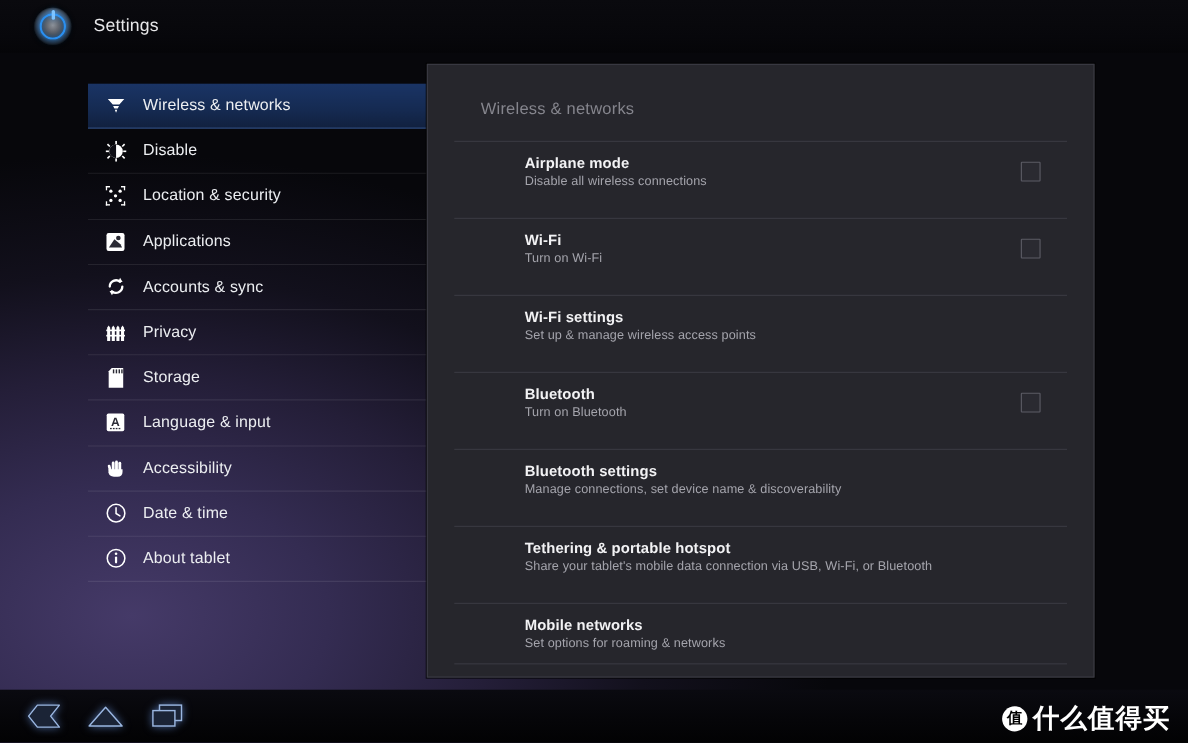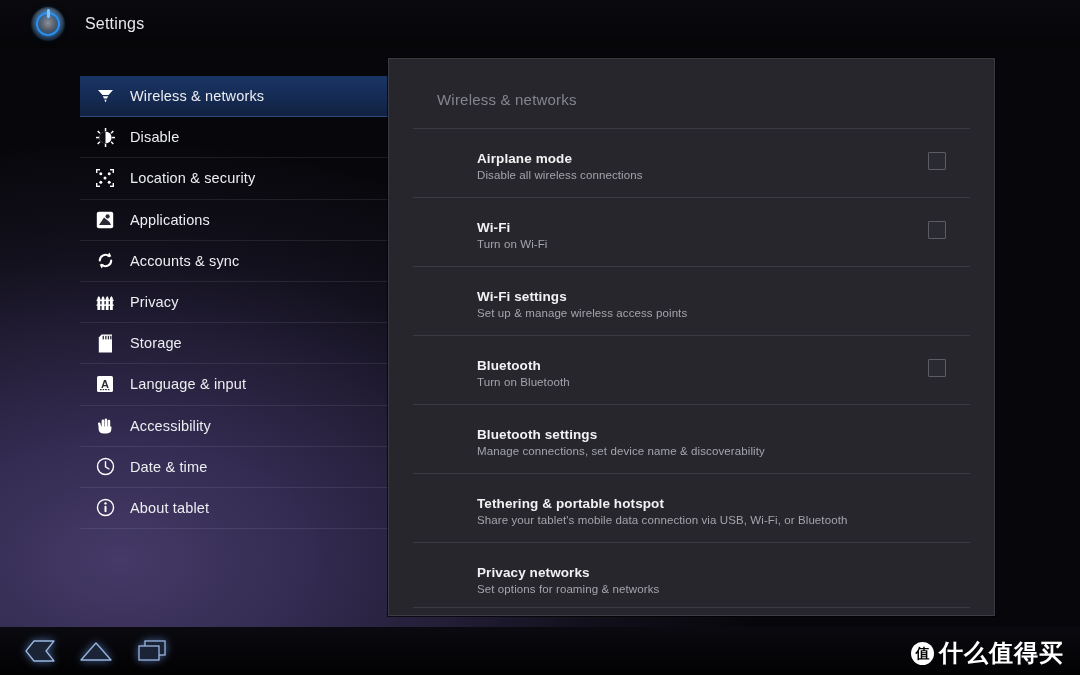--- a/index.html
+++ b/index.html
@@ -61,21 +61,21 @@
     position:absolute; left:388px; top:58px; width:607px; height:558px;
     background:#26262c; border:1px solid #3b3b44; z-index:4;
     box-shadow:0 0 0 1px rgba(0,0,0,.7);
   }
   #panel-header {
     font-size:15px; color:#85858d; padding:32px 0 0 48px; letter-spacing:.2px;
   }
   #rows { margin-top:20px; }
   .row {
     position:relative; border-top:1px solid #3a3a42;
-    margin:4px 24px; padding:22px 0 12px 64px; min-height:54px; cursor:pointer;
+    margin:15px 24px; padding:12px 0 12px 64px; min-height:54px; cursor:pointer;
   }
   .row-title { font-size:13.5px; color:#f2f2f4; font-weight:bold; letter-spacing:.1px; }
   .row-sub { font-size:11.5px; color:#a4a4ac; margin-top:3px; letter-spacing:.1px; }
   .row-cb {
     position:absolute; right:24px; top:50%; margin-top:-9px;
     width:18px; height:18px; border:1px solid #5c5c66; background:#2a2a31;
     border-radius:1px;
   }
   #rows .row:last-child { border-bottom:1px solid #3a3a42; }
   
@@ -305,21 +305,21 @@
       <div class="row-sub">Manage connections, set device name &amp; discoverability</div>
     </div>
 
     <div class="row">
       <div class="row-title">Tethering &amp; portable hotspot</div>
       <div class="row-sub">Share your tablet's mobile data connection via USB, Wi-Fi, or Bluetooth</div>
     </div>
 
 
     <div class="row">
-      <div class="row-title">Privacy networks</div>
+      <div class="row-title">Mobile networks</div>
       <div class="row-sub">Set options for roaming &amp; networks</div>
     </div>
 
   </div>
 </div>
 
 <div id="sysbar">
   <div class="nav-btn" id="nav-back">
     <svg width="34" height="22" viewBox="0 0 34 22">
       <path d="M11 1 L31 1 L23 11 L31 21 L11 21 L3 11 Z" fill="#1b2436" stroke="#9ab6e0" stroke-width="1.3" stroke-linejoin="round"></path>

